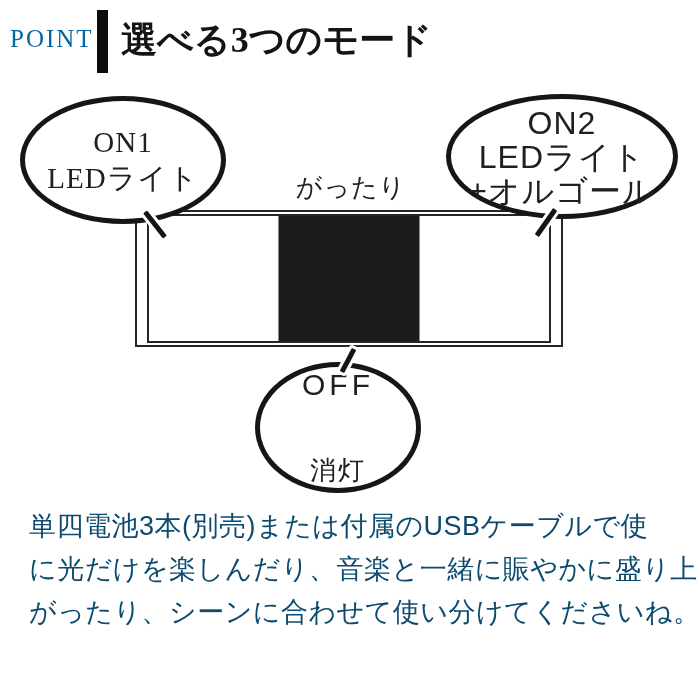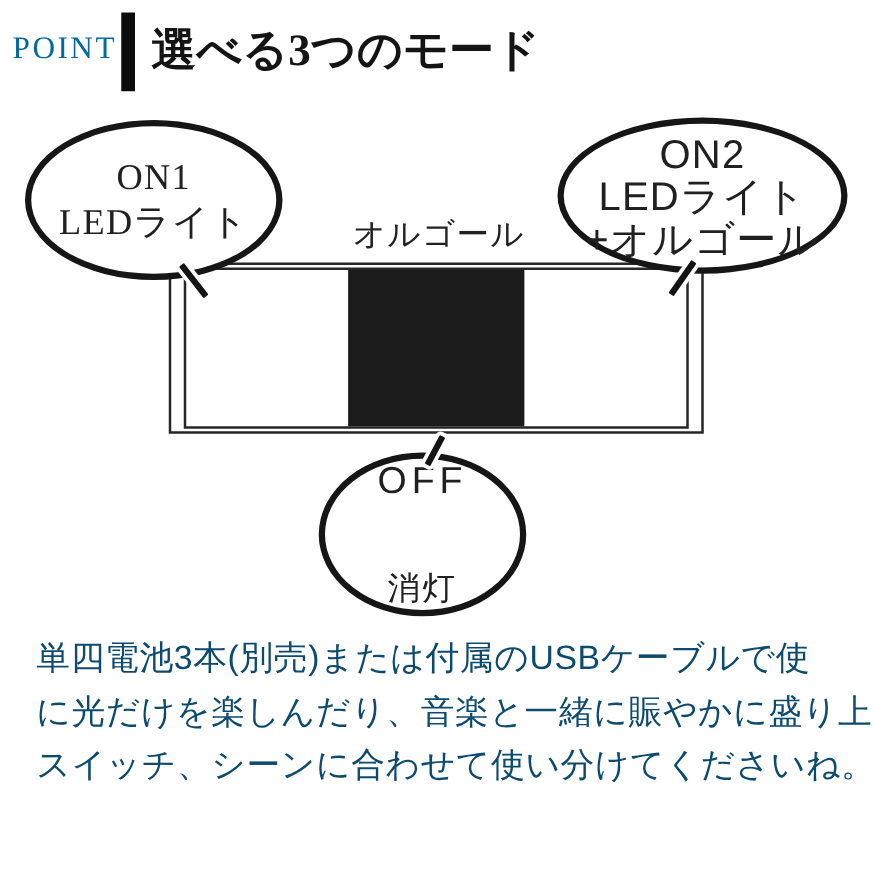--- a/index.html
+++ b/index.html
@@ -145,21 +145,21 @@
   <span class="point-label">POINT</span>
   <div class="divider-bar"></div>
   <h1 class="page-title" style="margin:0;">選べる3つのモード</h1>
 
   <div class="switch-outer">
     <div class="switch-inner">
       <div class="switch-knob"></div>
     </div>
   </div>
 
-  <div class="switch-label">オルゴール</div>
+  <div class="switch-label">がったり</div>
 
   <div class="bubble bubble-on1">
     <span>ON1</span>
     <span>LEDライト</span>
   </div>
 
   <div class="bubble bubble-on2">
     <span>ON2</span>
     <span>LEDライト</span>
     <span>+オルゴール</span>
@@ -170,16 +170,16 @@
     <span class="off-line2">消灯</span>
   </div>
 
   <div class="tail tail-left"></div>
   <div class="tail tail-right"></div>
   <div class="tail tail-off"></div>
 
   <div class="body-text">
     <div class="body-line">単四電池3本(別売)または付属のUSBケーブルで使</div>
     <div class="body-line">に光だけを楽しんだり、音楽と一緒に賑やかに盛り上</div>
-    <div class="body-line">スイッチ、シーンに合わせて使い分けてくださいね。</div>
+    <div class="body-line">がったり、シーンに合わせて使い分けてくださいね。</div>
   </div>
 
 </div>
 
 </body></html>

